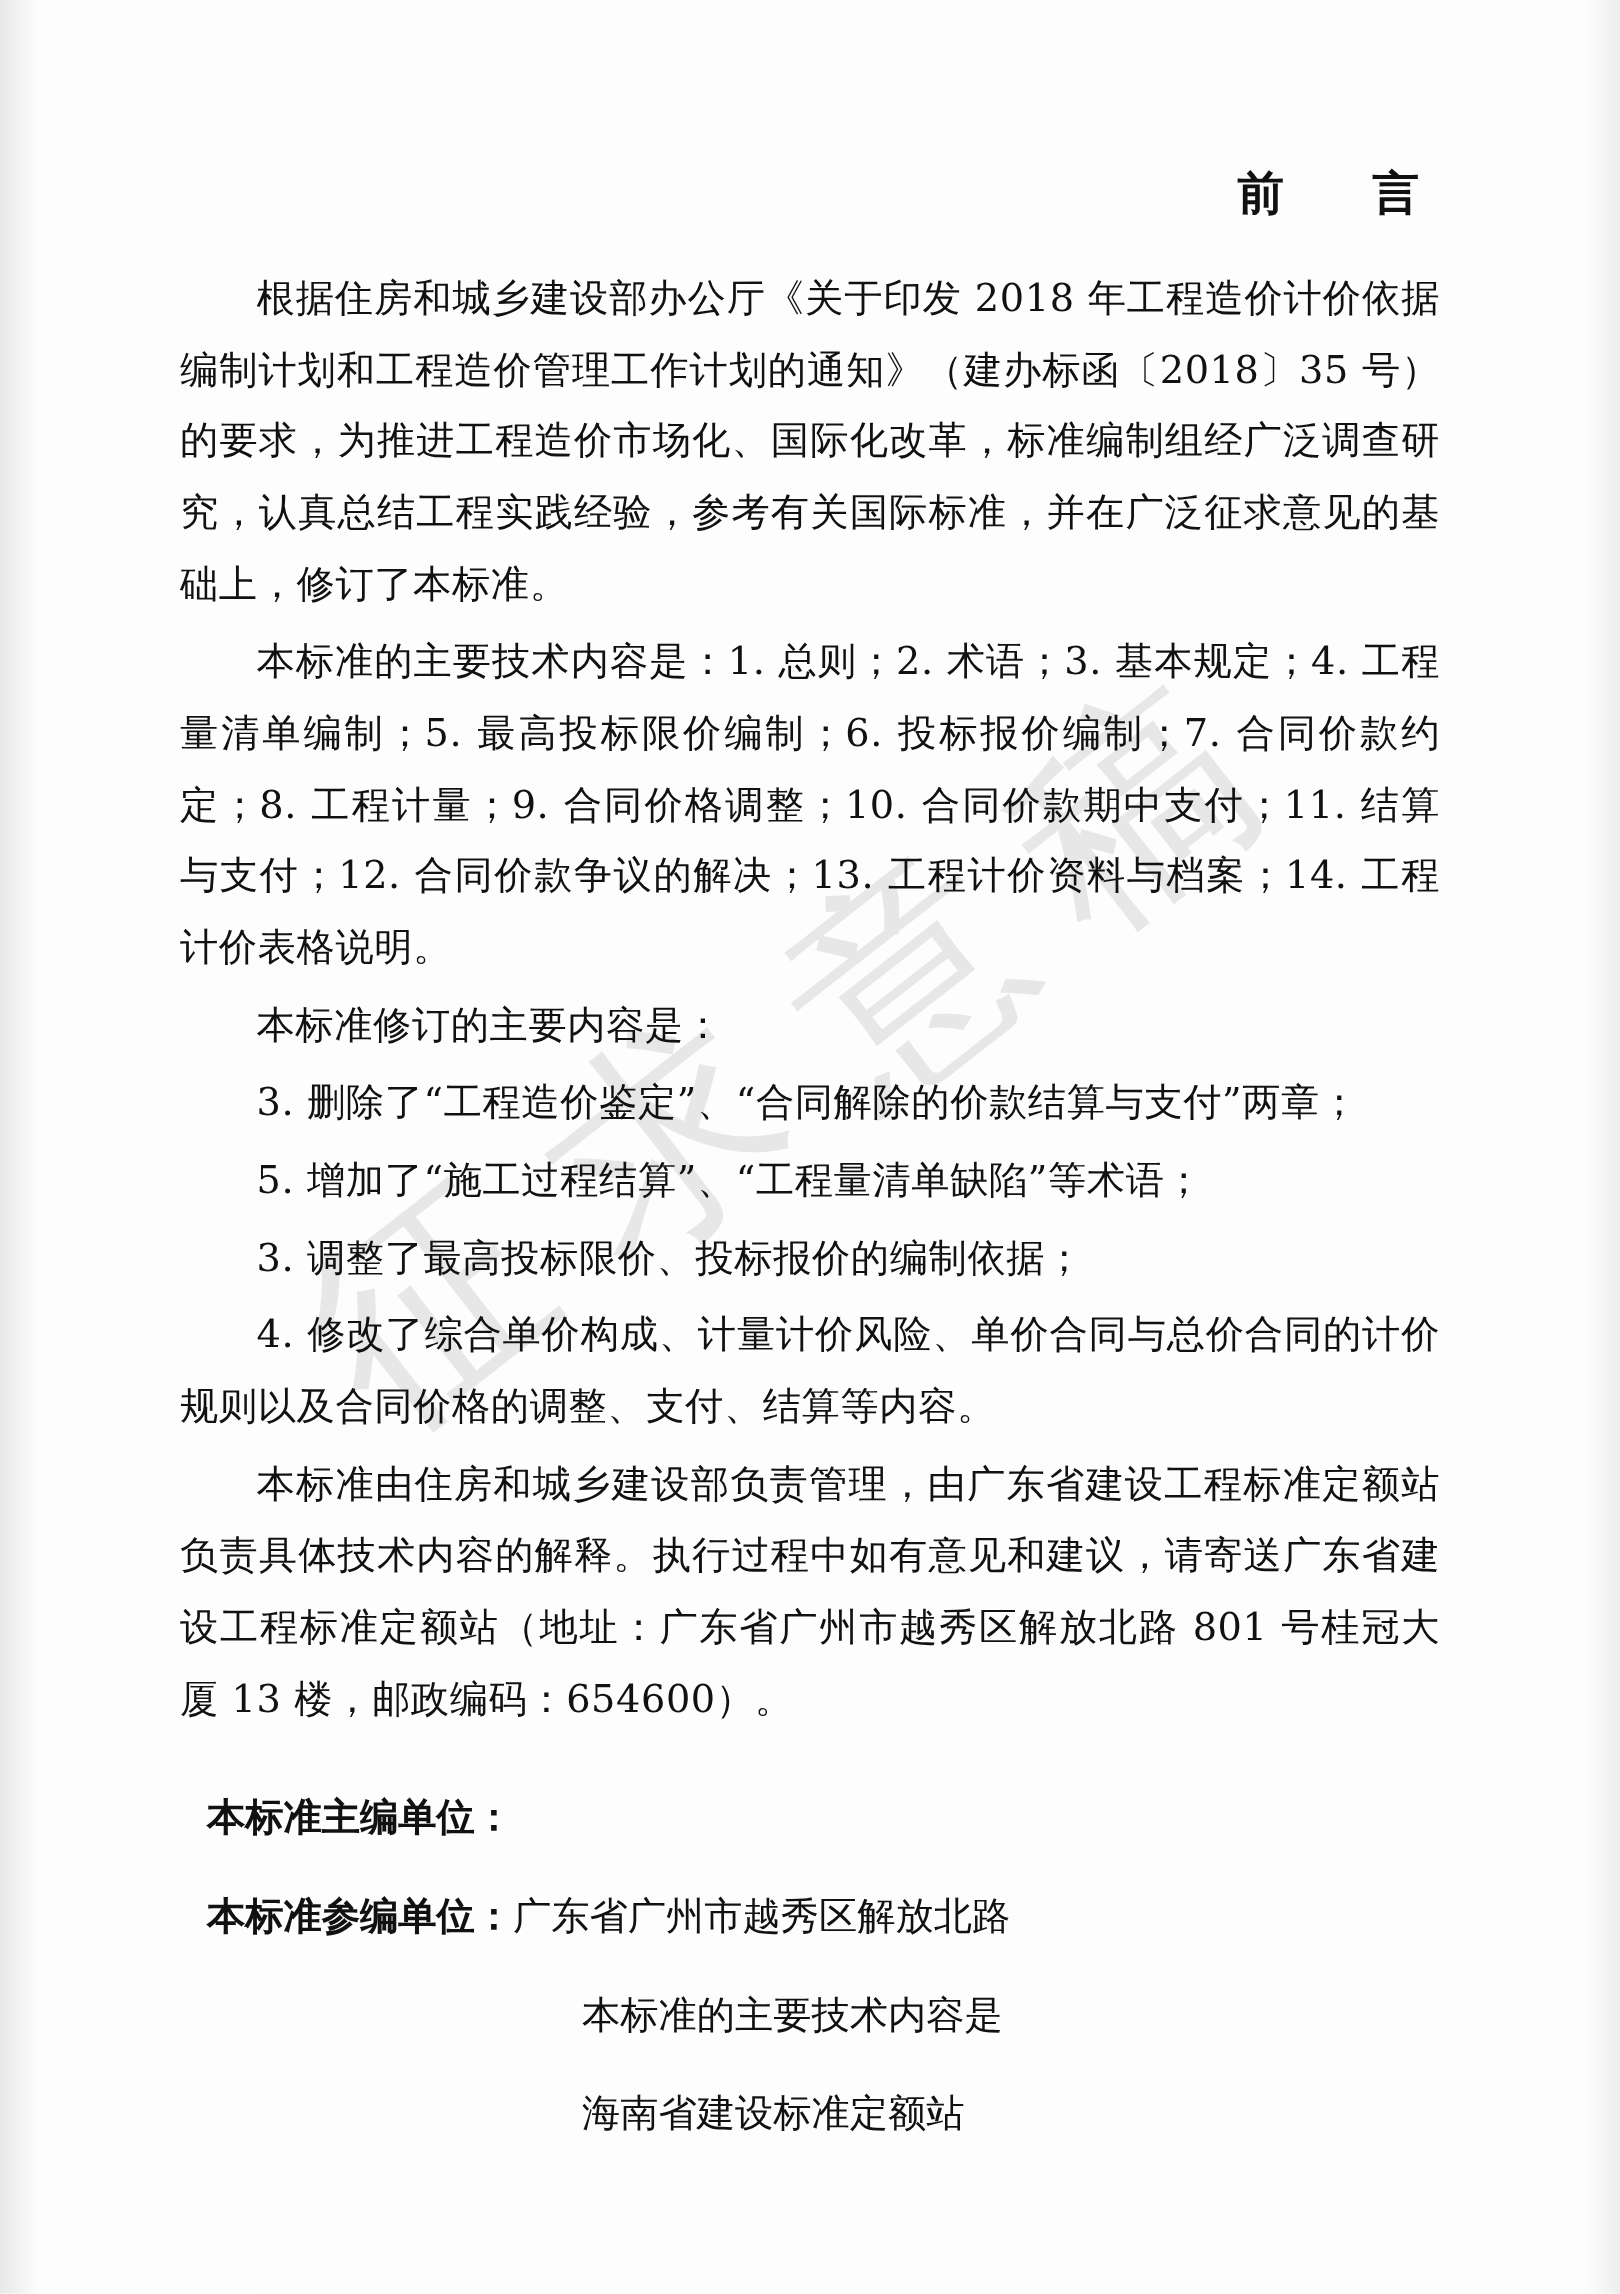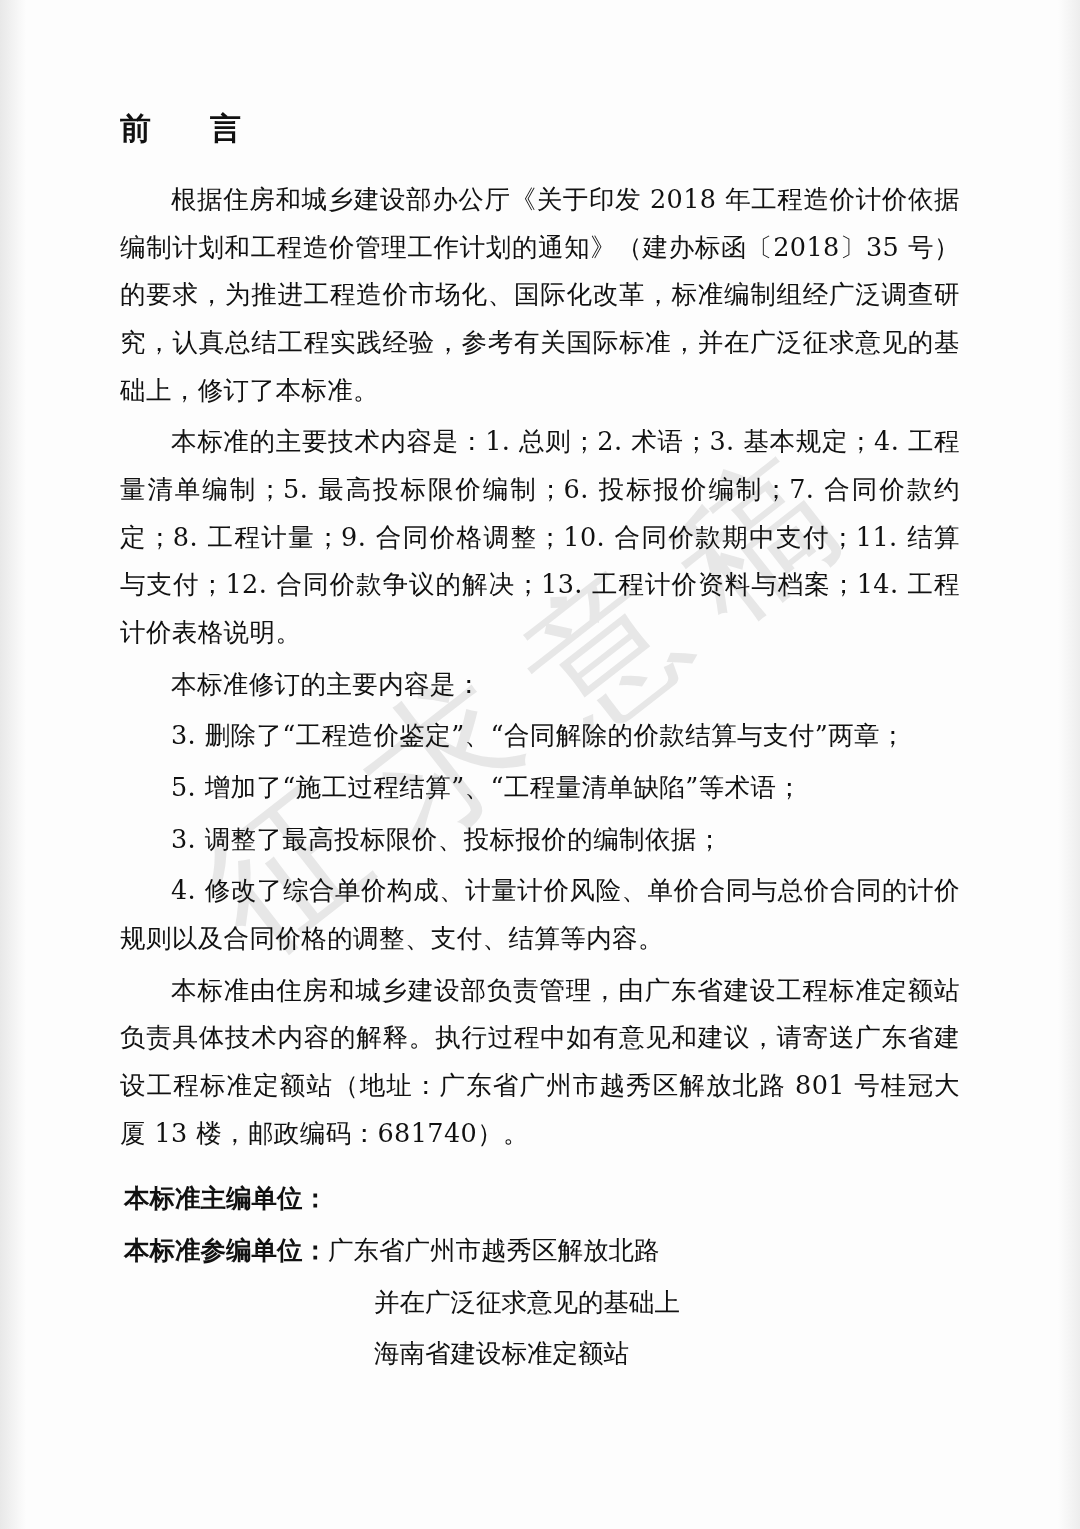--- a/index.html
+++ b/index.html
@@ -39,21 +39,21 @@
     background: linear-gradient(to left, #ededed, #fdfdfd);
     pointer-events: none;
   }
   .content {
     position: absolute;
     left: 120px;
     top: 108px;
     width: 840px;
   }
   .doc-title {
-    text-align: left;
+    text-align: right;
     font-size: 31px;
     font-weight: 700;
     letter-spacing: 14px;
     margin: 0 0 26px 0;
     font-family: "DejaVu Serif", "Liberation Serif", serif;
   }
   p.para {
     font-size: 25.5px;
     line-height: 1.87;
     margin: 0 0 4px 0;
@@ -62,21 +62,21 @@
     text-indent: 2em;
     letter-spacing: 0.4px;
   }
   .block-gap {
     height: 10px;
   }
   .credit-row {
     display: flex;
     font-size: 25.5px;
     line-height: 1.87;
-    margin: 4px;
+    margin: 18px;
     text-align: right;
   }
   .credit-label {
     font-weight: 700;
     white-space: nowrap;
   }
   .credit-value {
     white-space: nowrap;
   }
   .credit-row.cont {
@@ -121,36 +121,36 @@
 
     <h1 class="doc-title">前　言</h1>
 
     <p class="para">根据住房和城乡建设部办公厅《关于印发 2018 年工程造价计价依据编制计划和工程造价管理工作计划的通知》（建办标函〔2018〕35 号）的要求，为推进工程造价市场化、国际化改革，标准编制组经广泛调查研究，认真总结工程实践经验，参考有关国际标准，并在广泛征求意见的基础上，修订了本标准。</p>
     <p class="para">本标准的主要技术内容是：1. 总则；2. 术语；3. 基本规定；4. 工程量清单编制；5. 最高投标限价编制；6. 投标报价编制；7. 合同价款约定；8. 工程计量；9. 合同价格调整；10. 合同价款期中支付；11. 结算与支付；12. 合同价款争议的解决；13. 工程计价资料与档案；14. 工程计价表格说明。</p>
     <p class="para">本标准修订的主要内容是：</p>
     <p class="para">3. 删除了“工程造价鉴定”、“合同解除的价款结算与支付”两章；</p>
     <p class="para">5. 增加了“施工过程结算”、“工程量清单缺陷”等术语；</p>
     <p class="para">3. 调整了最高投标限价、投标报价的编制依据；</p>
     <p class="para">4. 修改了综合单价构成、计量计价风险、单价合同与总价合同的计价规则以及合同价格的调整、支付、结算等内容。</p>
-    <p class="para">本标准由住房和城乡建设部负责管理，由广东省建设工程标准定额站负责具体技术内容的解释。执行过程中如有意见和建议，请寄送广东省建设工程标准定额站（地址：广东省广州市越秀区解放北路 801 号桂冠大厦 13 楼，邮政编码：681740）。</p>
+    <p class="para">本标准由住房和城乡建设部负责管理，由广东省建设工程标准定额站负责具体技术内容的解释。执行过程中如有意见和建议，请寄送广东省建设工程标准定额站（地址：广东省广州市越秀区解放北路 801 号桂冠大厦 13 楼，邮政编码：654600）。</p>
 
     <div class="block-gap"></div>
 
     <div class="credit-row">
       <span class="credit-label">本标准主编单位：</span>
     </div>
 
     <div class="credit-row">
       <span class="credit-label">本标准参编单位：</span>
       <span class="credit-value">广东省广州市越秀区解放北路</span>
     </div>
 
 
     <div class="credit-row cont">
-      <span class="credit-value">并在广泛征求意见的基础上</span>
+      <span class="credit-value">本标准的主要技术内容是</span>
     </div>
 
     <div class="credit-row cont">
       <span class="credit-value">海南省建设标准定额站</span>
     </div>
 
   </div>
 </div>
 
 </body></html>

